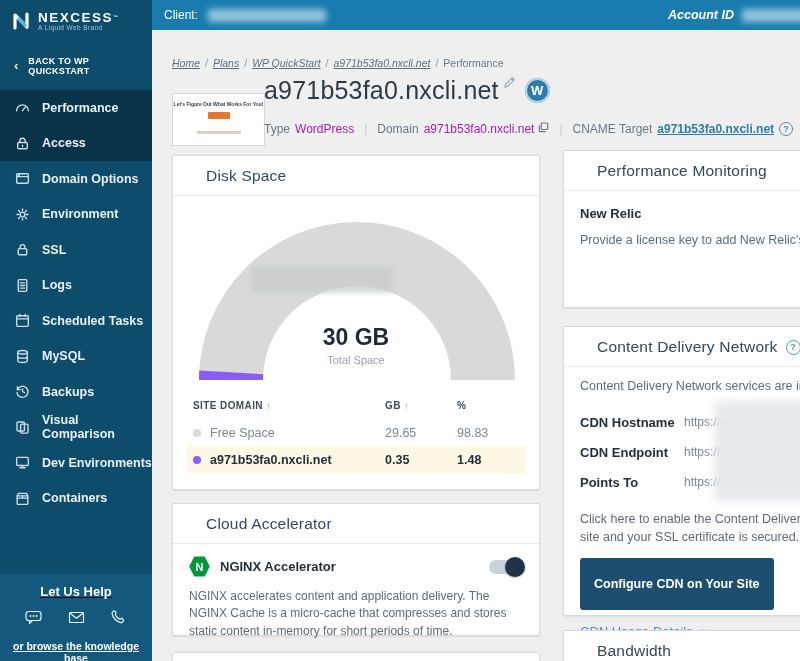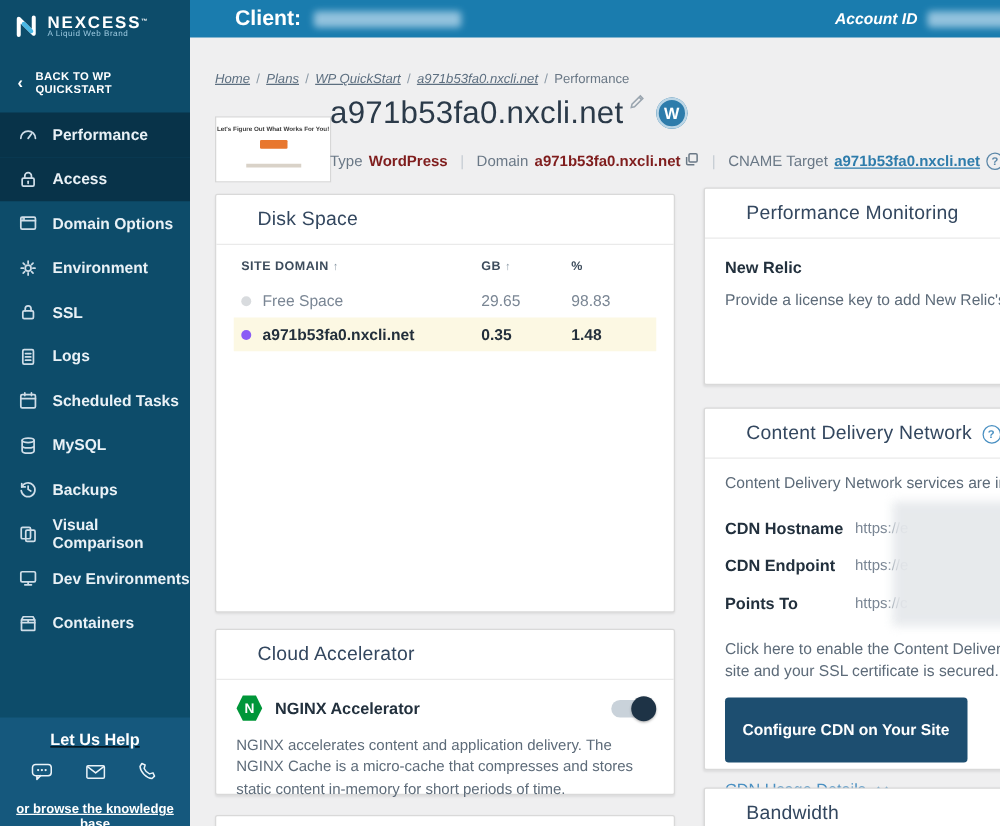--- a/index.html
+++ b/index.html
@@ -2,21 +2,21 @@
 <html><head>
 <meta charset="utf-8">
 <style>
   * { margin:0; padding:0; box-sizing:border-box; }
   html,body { background:#e8e8e8; }
   body { font-family:"Liberation Sans", sans-serif; }
   .app { position:relative; width:800px; height:661px; background:#EFEFF0; overflow:hidden; }
 
   
   .topbar { position:absolute; left:152px; top:0; right:0; height:30px; background:#1A7CAE; display:flex; align-items:center; }
-  .topbar .client-label { color:#fff; font-size:17px; font-weight:bold; margin-left:36px; }
+  .topbar .client-label { color:#fff; font-size:12px; font-weight:normal; margin-left:12px; }
   .blur-pill { filter:blur(3px); border-radius:3px; }
   .client-pill { width:118px; height:13px; background:#a8cfe6; opacity:.85; margin-left:10px; }
   .topbar-right { position:absolute; right:0; top:0; height:30px; display:flex; align-items:center; }
   .account-label { color:#fff; font-size:12.5px; font-weight:bold;font-style:italic; }
   .account-pill { width:72px; height:13px; background:#a8cfe6; opacity:.85; margin-left:8px; margin-right:-14px; }
 
   
   .sidebar { position:absolute; left:0; top:0; width:152px; height:661px; background:#0D4C6A; }
   .logo-block { height:42px; display:flex; align-items:center; padding-left:10px; }
   .logo-text { margin-left:6px; }
@@ -49,21 +49,21 @@
   .thumb-foot { width:44px; height:3px; background:#d9d2c8; margin:12px auto 0 auto; }
 
   .site-title-row { position:absolute; left:264px; top:76px; display:flex; align-items:center; }
   .site-title { font-size:25px; color:#2B3A49; letter-spacing:.2px; }
   .edit-ic { margin:-14px 0 0 4px; cursor:pointer; }
   .edit-ic svg { width:13px; height:13px; stroke:#9aa5af; fill:none; stroke-width:1.2; }
   .wp-badge { width:25px; height:25px; border-radius:50%; background:#2E7CAB; color:#fff; font-size:13px; font-weight:bold; display:flex; align-items:center; justify-content:center; margin-left:9px; box-shadow:inset 0 0 0 2px #bcd6e6; }
 
   .meta-row { position:absolute; left:264px; top:122px; display:flex; align-items:center; font-size:12px; white-space:nowrap; }
   .meta-label { color:#6a7886; margin-right:5px; }
-  .meta-value { color:#7f1d1d; font-weight:bold; }
+  .meta-value { color:#a21caf; font-weight:normal; }
   .meta-sep { color:#c5ccd3; margin:0 10px; }
   .meta-link { color:#2E7CAB; font-weight:bold; text-decoration:underline; cursor:pointer; }
   .copy-ic { margin-left:4px; cursor:pointer; }
   .copy-ic svg { width:11px; height:11px; stroke:#6a7886; fill:none; stroke-width:1.2; }
   .qmark { display:inline-flex; width:14px; height:14px; border:1.4px solid #5B87A8; border-radius:50%; color:#5B87A8; font-size:9px; font-weight:bold; align-items:center; justify-content:center; margin-left:5px; cursor:pointer; }
 
   
   .card { position:absolute; background:#fff; border:1px solid #d9d9d9; border-radius:2px; box-shadow:0 1px 2px rgba(0,0,0,.08); }
   .card-title-row { padding:11px 16px 10px 33px; border-bottom:1px solid #EAEAEA; display:flex; align-items:center; }
   .card-title { font-size:15.5px; color:#33475F; letter-spacing:.2px; }
@@ -315,20 +315,29 @@
     <span class="meta-label">CNAME Target</span>
     <span class="meta-link">a971b53fa0.nxcli.net</span>
     <span class="qmark">?</span>
 
   </div>
 
   <section class="card card-disk">
     <div class="card-title-row">
         <span class="card-title">Disk Space</span>
       </div>
+    <div class="gauge-wrap">
+      <svg class="gauge-svg" width="368" height="185" viewBox="0 0 368 185">
+        <path d="M26 176 A158 158 0 0 1 342 176 L278 176 A94 94 0 0 0 90 176 Z" fill="#D9D9D9"></path>
+        <path d="M26 176 A158 158 0 0 1 26.3 166.5 L90.2 170.3 A94 94 0 0 0 90 176 Z" fill="#8A5CF5"></path>
+      </svg>
+      <div class="gauge-tooltip"></div>
+      <div class="gauge-center-value">30 GB</div>
+      <div class="gauge-center-label">Total Space</div>
+    </div>
     <div class="disk-table">
       <div class="dt-row dt-head">
         <span><span>SITE DOMAIN</span> <span class="dt-arrow">↑</span></span>
         <span><span>GB</span> <span class="dt-arrow">↑</span></span>
         <span>%</span>
       </div>
       <div class="dt-row row-free">
         <span><span class="dot dot-free"></span><span>Free Space</span></span>
         <span>29.65</span>
         <span>98.83</span>

